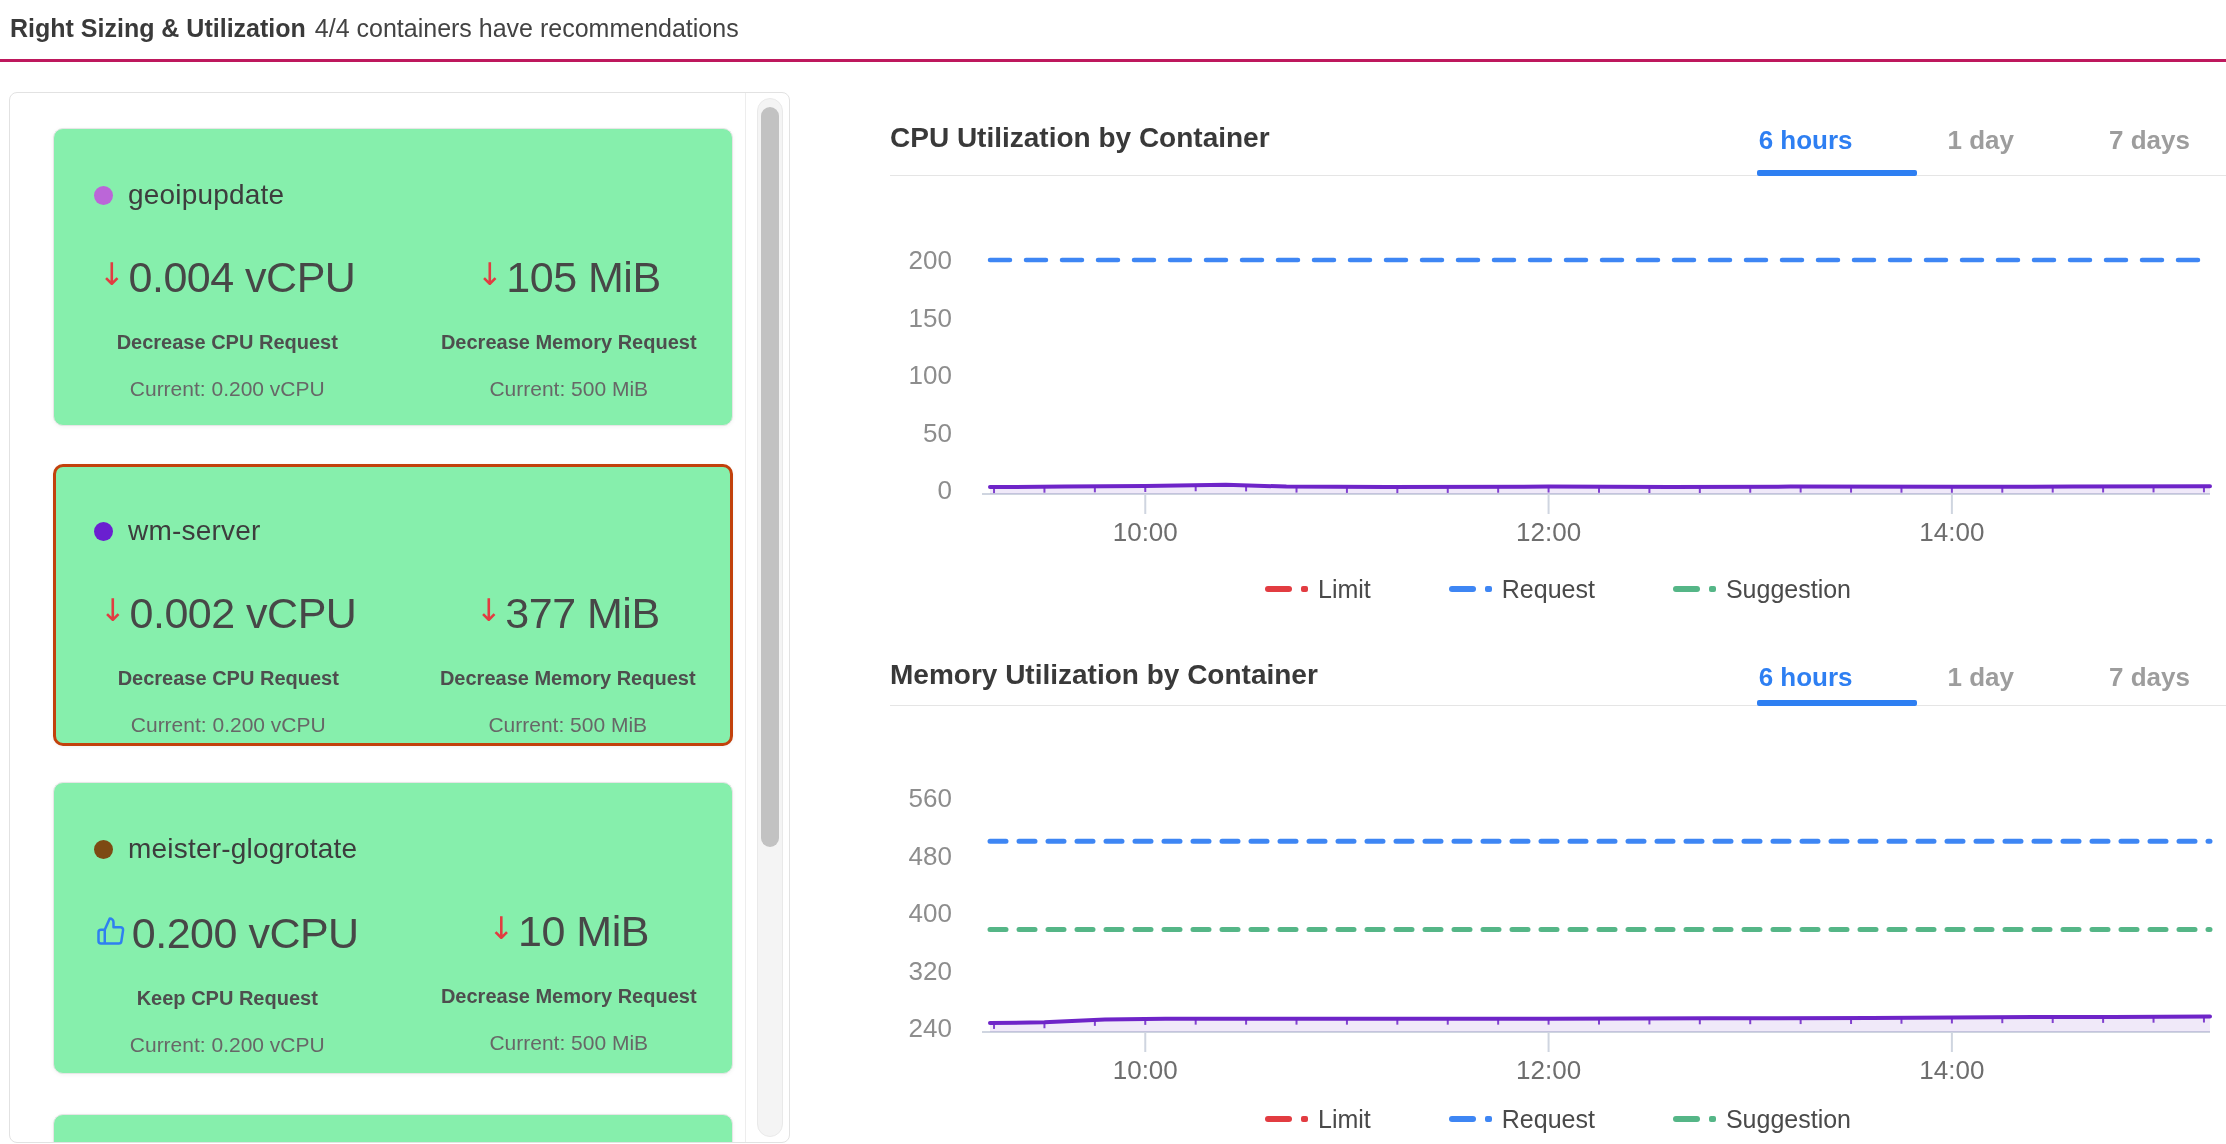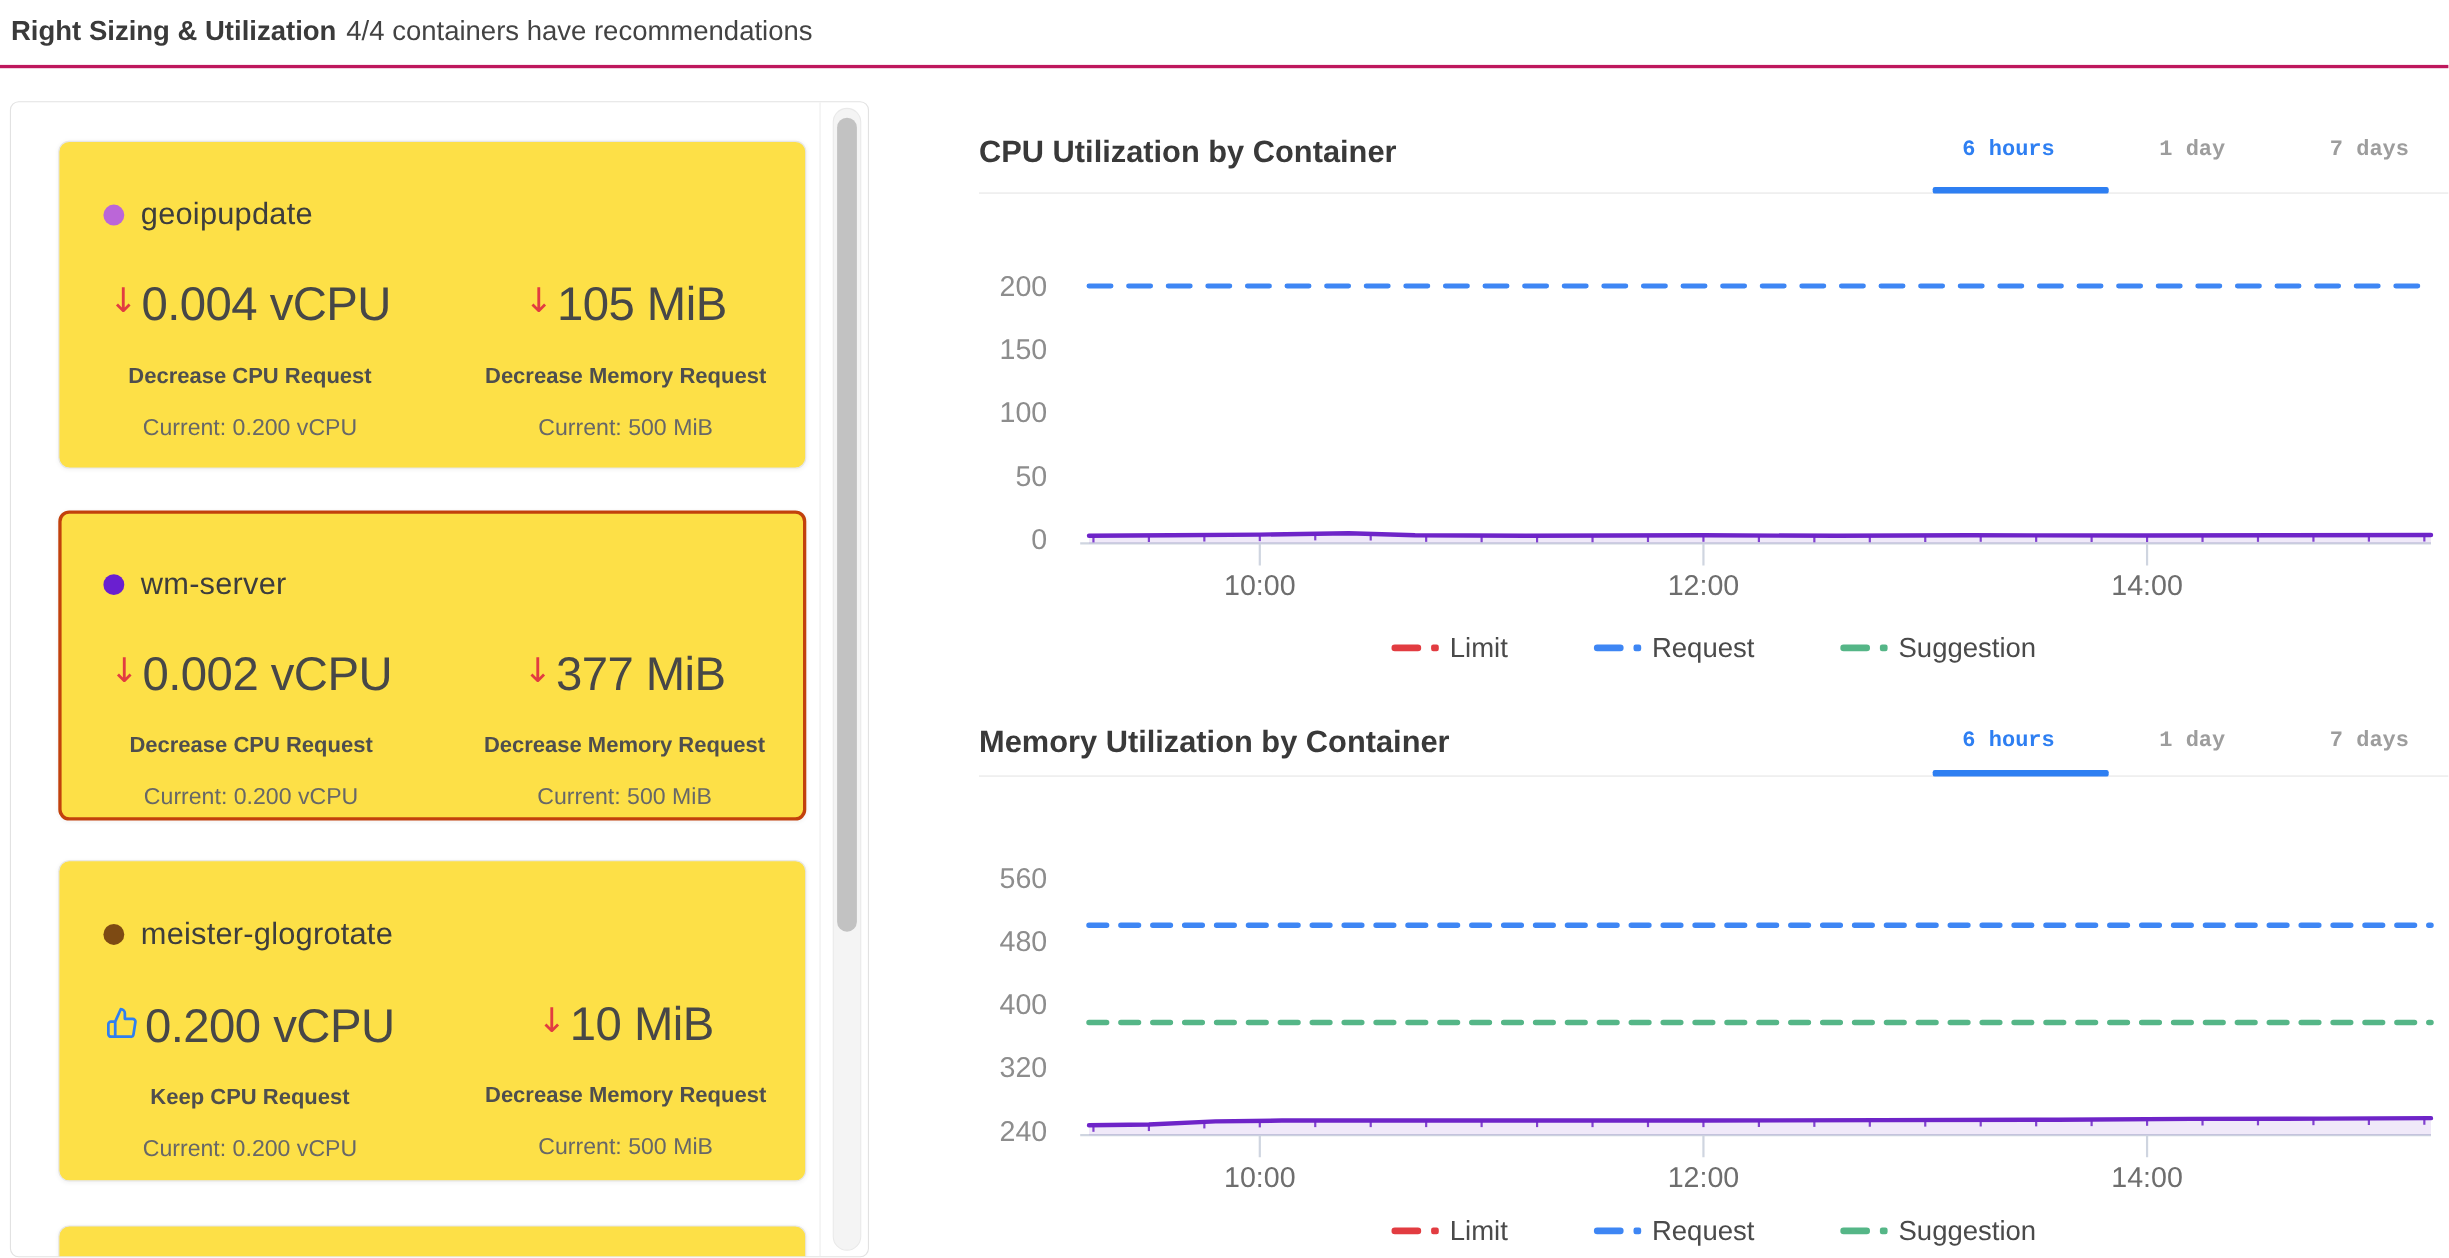--- a/index.html
+++ b/index.html
@@ -18,21 +18,21 @@
 
   
   .left-panel { position:absolute; left:9px; top:92px; width:781px; height:1051px;
     background:#fff; border:1px solid #e2e2e2; border-radius:8px; overflow:hidden; }
   .panel-divider { position:absolute; left:735px; top:0; bottom:0; width:1px; background:#ededed; }
   .scroll-track { position:absolute; top:5px; bottom:5px; right:6px; width:26px;
     background:#f4f4f4; border:1px solid #e9e9e9; border-radius:13px; }
   .scroll-thumb { position:absolute; top:8px; left:3px; width:18px; height:740px;
     background:#c2c2c2; border-radius:9px; }
 
-  .card { position:absolute; left:43px; width:680px; background:#fde047;
+  .card { position:absolute; left:43px; width:680px; background:#86efac;
     border:1px solid #e6e6e6; border-radius:10px; box-shadow:0 1px 4px rgba(0,0,0,0.05); }
   .card.selected { border:3px solid #c2410c; }
   .card-1 { top:35px;  height:298px; }
   .card-2 { top:371px; height:282px; }
   .card-3 { top:689px; height:292px; }
   .card-4 { top:1021px; height:160px; }
 
   .card-name { display:flex; align-items:center; margin:50px 0 0 40px; }
   .card.selected .card-name { margin:48px 0 0 38px; }
   .dot { width:19px; height:19px; border-radius:50%; flex:none; }
@@ -44,21 +44,21 @@
   .metric .value-row { font-size:43px; color:#474747; letter-spacing:-0.5px; white-space:nowrap; }
   .icon-down { color:#e23c41; font-size:31px; font-family:"DejaVu Sans", sans-serif;
     vertical-align:7px; margin-right:4px; display:inline; }
   .icon-keep { display:inline-block; vertical-align:2px; margin-right:6px; }
   .metric .action { margin-top:29px; font-size:20px; font-weight:bold; color:#4e4e4e; }
   .metric .current { margin-top:23px; font-size:21px; color:#676767; }
 
   
   .chart-title { position:absolute; left:890px; font-size:28px; font-weight:bold; color:#393939; }
   .tabs { position:absolute; right:36px; display:flex; gap:95px; }
-  .tab { font-size:20px; font-weight:bold; color:#9d9d9d; cursor:pointer;font-family:Liberation Mono, monospace; }
+  .tab { font-size:26px; font-weight:bold; color:#9d9d9d; cursor:pointer; }
   .tab.selected { color:#2e7ff2; }
   .section-divider { position:absolute; left:890px; right:0; height:1px; background:#e5e5e5; }
   .tab-underline { position:absolute; left:1757px; width:160px; height:6px;
     background:#2e7ff2; border-radius:2px; }
 
   .chart-svg { position:absolute; left:890px; width:1336px; height:380px; }
   #cpu-svg { top:185px; }
   #mem-svg { top:716px; }
   .ytick { font-family:"Liberation Sans", sans-serif; font-size:26px; fill:#8d8d8d; }
   .xtick { font-family:"Liberation Sans", sans-serif; font-size:26px; fill:#6e6e6e; }

